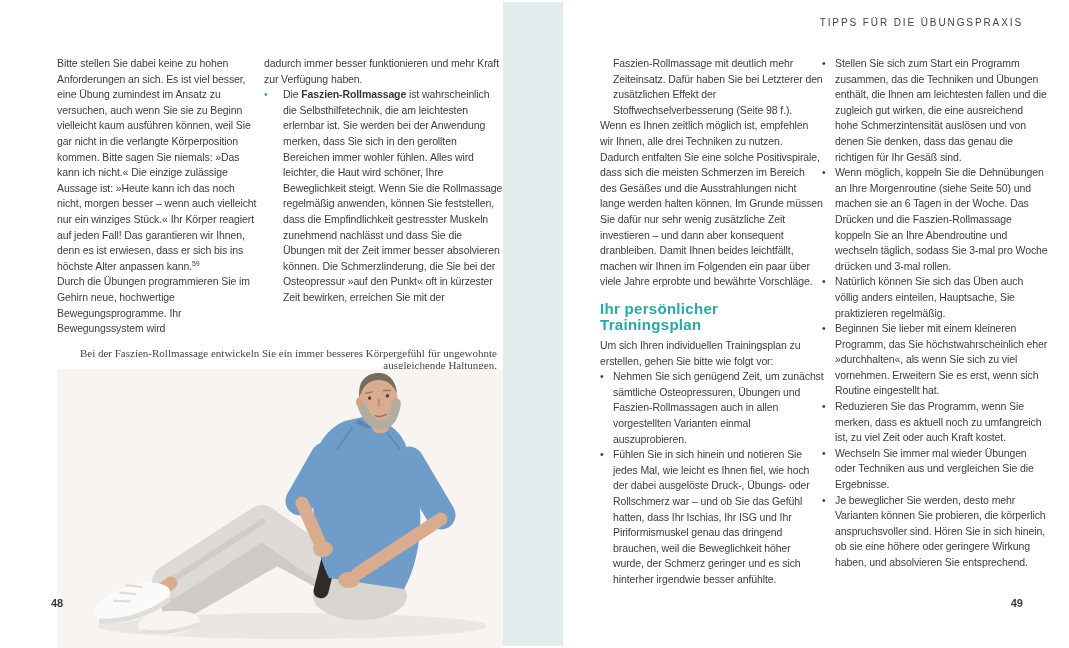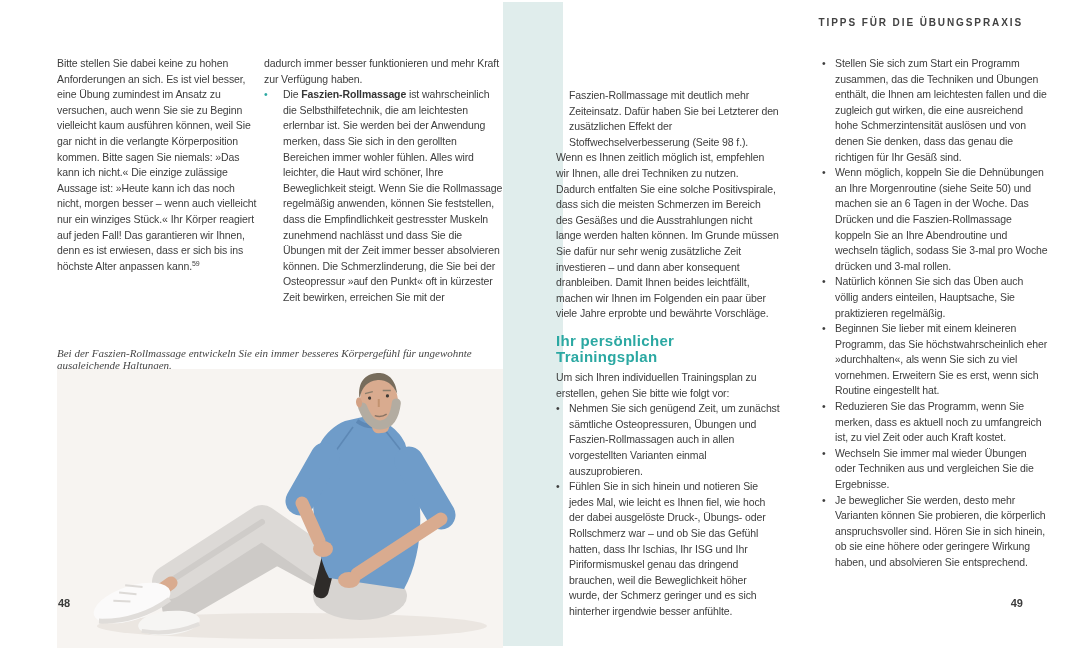--- a/index.html
+++ b/index.html
@@ -10,65 +10,66 @@
   }
   html,body{margin:0;padding:0;}
   body{
     width:1069px;height:648px;position:relative;overflow:hidden;
     background:#ffffff;color:var(--ink);
     font-family:"Liberation Sans", sans-serif;
   }
   .gutter-band{position:absolute;left:503px;top:2px;width:60px;height:644px;background:var(--band);}
   .running-head{
     position:absolute;top:17px;right:46px;
-    font-size:10px;letter-spacing:1.9px;color:#424242;font-weight:700;
+    font-size:10px;letter-spacing:1.9px;color:#424242;font-weight:400;
   }
   .col{
     position:absolute;font-size:10.5px;line-height:15.6px;letter-spacing:-0.1px;
     text-align:left;overflow:hidden;
   }
   .col p{margin:0;}
   .col-l1{left:57px;top:56px;width:202px;height:300px;}
   .col-l2{left:264px;top:56px;width:239px;height:300px;}
-  .col-r1{left:556px;top:56px;width:224px;height:560px;margin-top:32px;}
+  .col-r1{left:600px;top:56px;width:224px;height:560px;}
   .col-r2{left:822px;top:56px;width:226px;height:560px;}
   .indented{margin-left:19px;}
   .cont-indent{padding-left:13px;}
   .bullet{display:flex;}
   .bullet .bm{flex:0 0 13px;}
   .col-l2 .bullet .bm{flex:0 0 19px;color:var(--teal);}
   .b{font-weight:bold;color:#353535;}
   sup{font-size:7px;line-height:0;}
   h2.trainplan{
     color:var(--teal);font-size:15px;font-weight:bold;letter-spacing:0.3px;
     margin:11px 0 6px 0;
   }
   .caption{
     position:absolute;left:57px;top:347px;width:440px;
-    font-family:"Liberation Serif", serif;font-style:italic;
-    font-size:11px;color:#454545;letter-spacing:0;
+    font-family:"Liberation Serif", serif;
+    font-size:11px;color:#454545;letter-spacing:0;text-align:right;
   }
   .photo{
     position:absolute;left:57px;top:369px;width:446px;height:279px;
     background:var(--photo-bg);overflow:hidden;
   }
   .photo svg{display:block;}
   .pagenum{position:absolute;top:597px;font-size:11px;font-weight:bold;color:#3b3b3b;}
-  .pagenum-left{left:58px;}
+  .pagenum-left{left:51px;}
   .pagenum-right{right:46px;}
 </style>
 </head>
 <body>
 
 <div class="gutter-band"></div>
 
 <div class="running-head">TIPPS FÜR DIE ÜBUNGSPRAXIS</div>
 
 <div class="col col-l1">
   <p><span>Bitte stellen Sie dabei keine zu hohen Anforderungen an sich. Es ist viel besser, eine Übung zumindest im Ansatz zu versuchen, auch wenn Sie sie zu Beginn vielleicht kaum ausführen können, weil Sie gar nicht in die verlangte Körperposition kommen. Bitte sagen Sie niemals: »Das kann ich nicht.« Die einzige zulässige Aussage ist: »Heute kann ich das noch nicht, morgen besser – wenn auch vielleicht nur ein winziges Stück.« Ihr Körper reagiert auf jeden Fall! Das garantieren wir Ihnen, denn es ist erwiesen, dass er sich bis ins höchste Alter anpassen kann.</span><sup>59</sup></p>
+  <p>Durch die Übungen programmieren Sie im Gehirn neue, hochwertige Bewegungsprogramme. Ihr Bewegungssystem wird</p>
 </div>
 
 <div class="col col-l2">
   <p class="indented">dadurch immer besser funktionieren und mehr Kraft zur Verfügung haben.</p>
   <div class="bullet">
     <span class="bm">•</span>
     <p><span>Die </span><span class="b">Faszien-Rollmassage</span><span> ist wahrscheinlich die Selbsthilfetechnik, die am leichtesten erlernbar ist. Sie werden bei der Anwendung merken, dass Sie sich in den gerollten Bereichen immer wohler fühlen. Alles wird leichter, die Haut wird schöner, Ihre Beweglichkeit steigt. Wenn Sie die Rollmassage regelmäßig anwenden, können Sie feststellen, dass die Empfindlichkeit gestresster Muskeln zunehmend nachlässt und dass Sie die Übungen mit der Zeit immer besser absolvieren können. Die Schmerzlinderung, die Sie bei der Osteopressur »auf den Punkt« oft in kürzester Zeit bewirken, erreichen Sie mit der</span></p>
   </div>
 </div>
 

